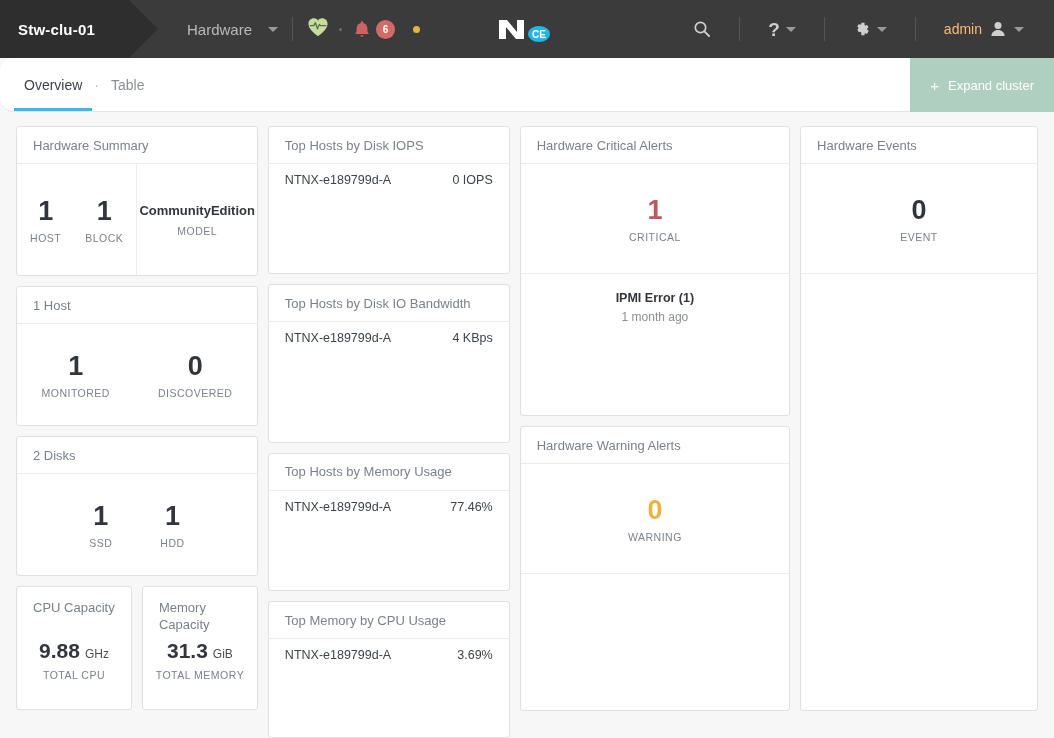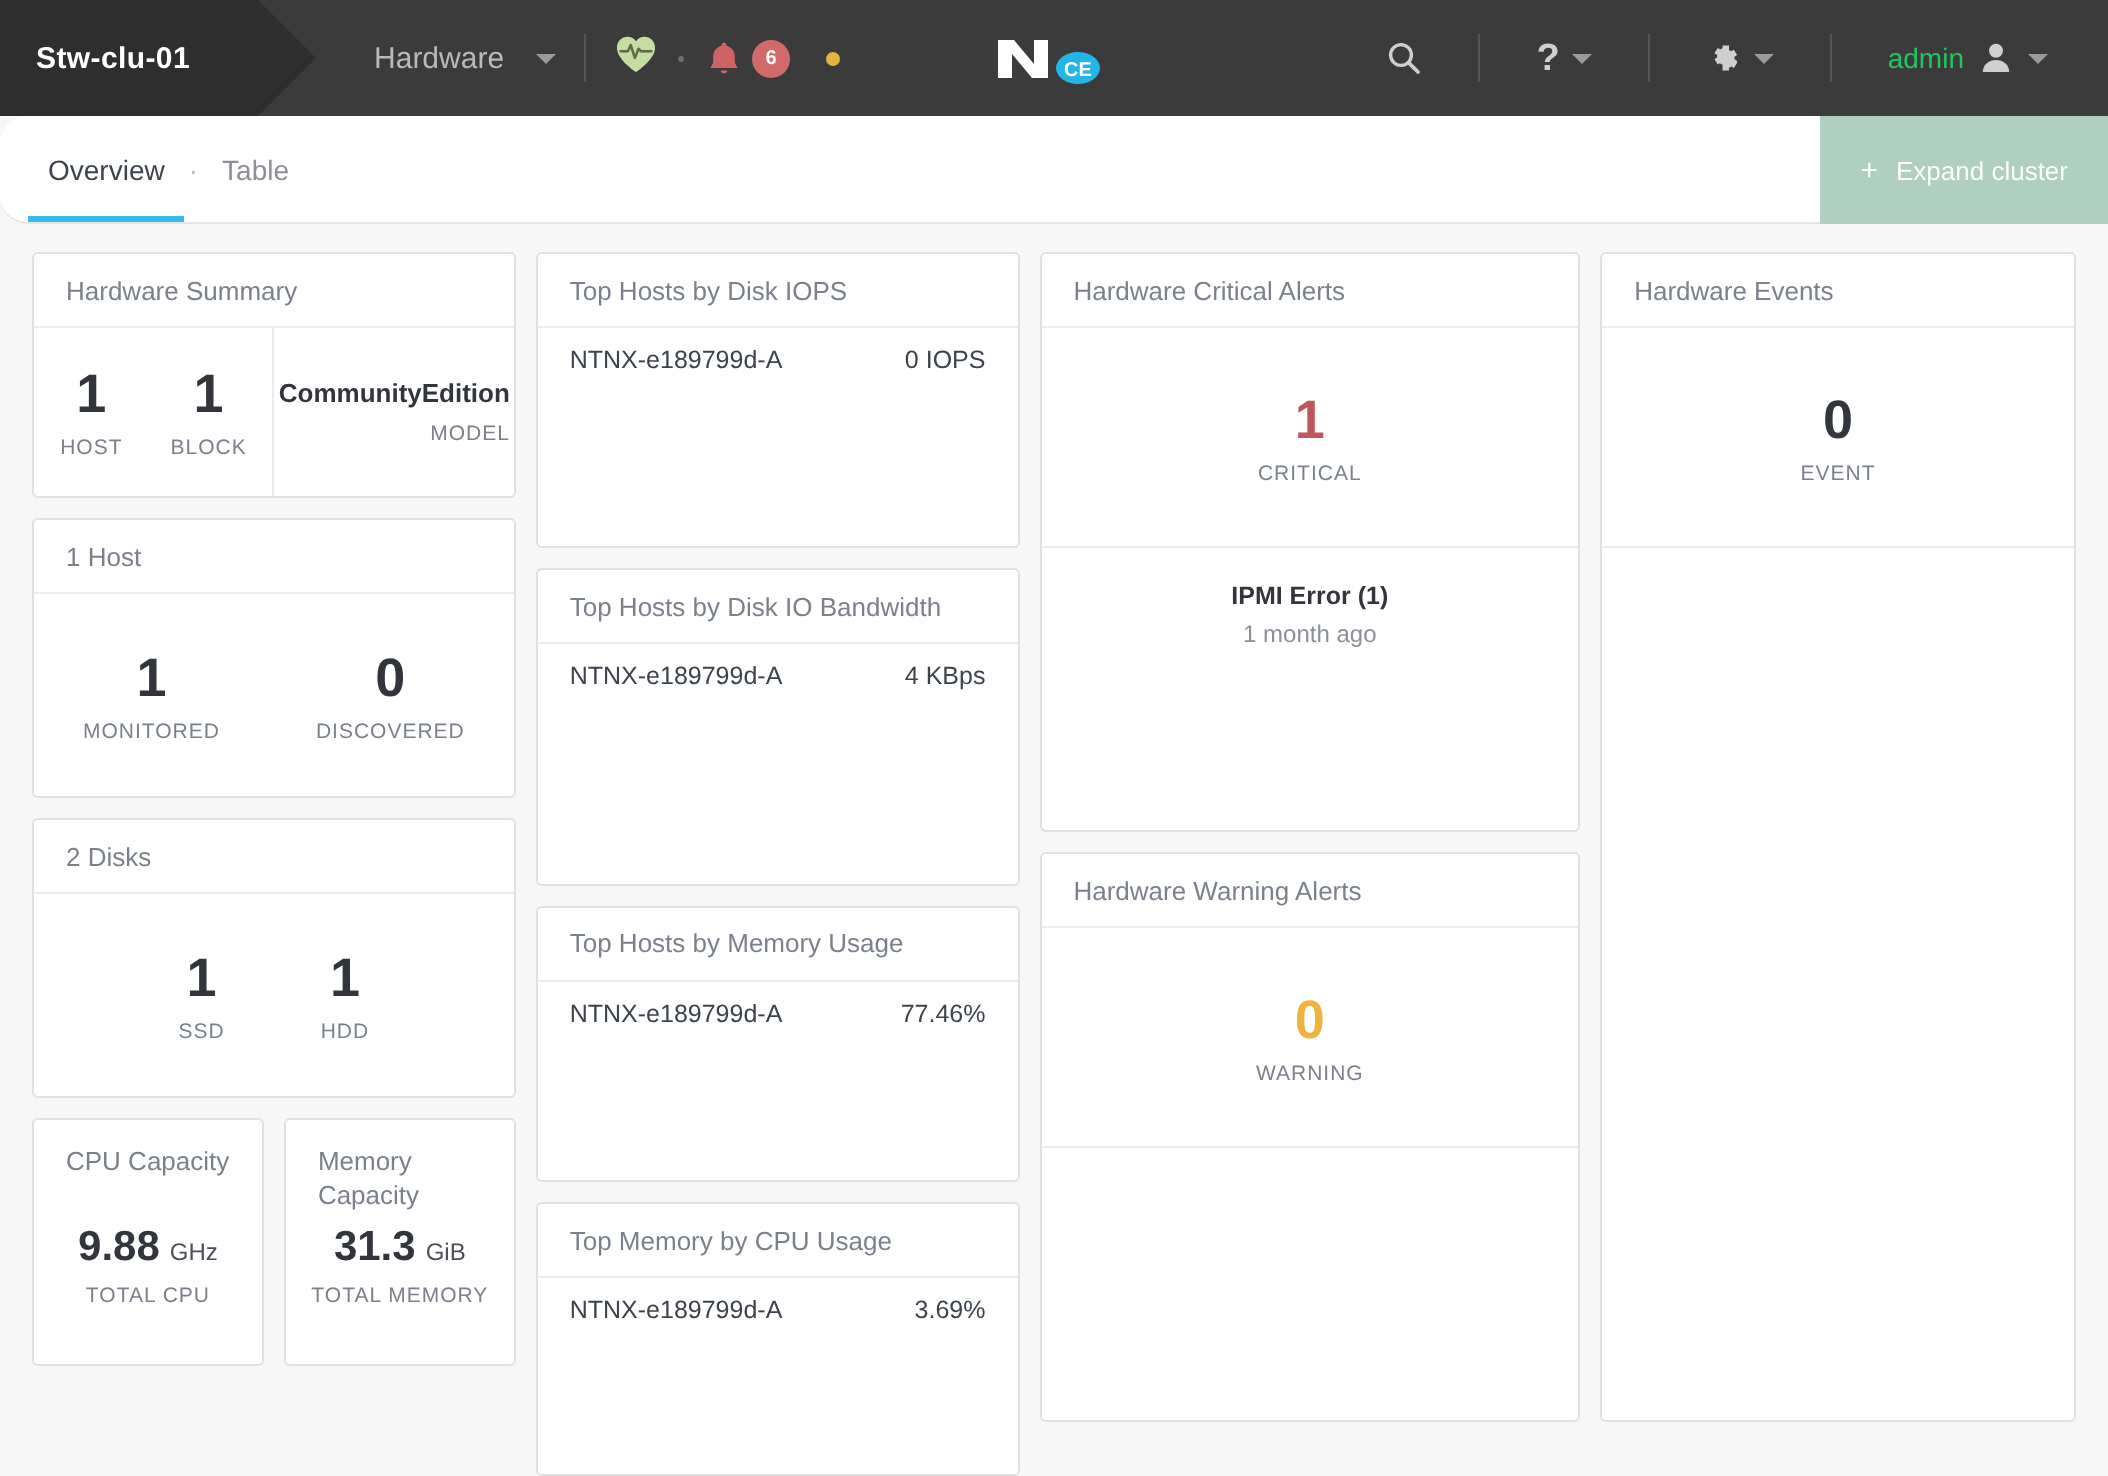--- a/index.html
+++ b/index.html
@@ -118,21 +118,21 @@
   .tb-btn {
     display: flex;
     align-items: center;
     gap: 6px;
     padding: 0 12px;
     height: 58px;
     color: #cfcfcf;
     font-size: 14px;
   }
   .qmark { font-size: 19px; font-weight: bold; color: #cfcfcf; line-height: 1; }
-  .user-name { font-size: 14px; color: #22c55e; }
+  .user-name { font-size: 14px; color: #fdba74; }
 
   
   .tabbar {
     position: relative;
     height: 54px;
     background: #ffffff;
     border-bottom: 1px solid #e4e4e4;
     display: flex;
     align-items: flex-end;
     border-radius: 14px;
@@ -261,21 +261,21 @@
     font-size: 13px;
     font-weight: bold;
     color: #32363c;
     text-align: center;
   }
   .model-label {
     font-size: 10.5px;
     color: #7b818c;
     letter-spacing: .5px;
     margin-top: 7px;
-    text-align: right;
+    text-align: center;
   }
   .centered-metrics {
     flex: 1;
     display: flex;
     align-items: center;
     justify-content: center;
     gap: 48px;
   }
 
   
@@ -436,21 +436,21 @@
   <div class="expand-btn">
     <span class="plus-icon">+</span>
     <span>Expand cluster</span>
   </div>
 </div>
 
 <div class="content">
 
   <div class="col col-1">
 
-    <div class="card" style="height:123px">
+    <div class="card" style="height:150px">
       <div class="card-head">Hardware Summary</div>
       <div class="card-body">
         <div class="split">
           <div class="split-half bordered">
             <div class="metric-pair">
               <div class="metric">
                 <span class="metric-num">1</span>
                 <span class="metric-label">HOST</span>
               </div>
               <div class="metric">

